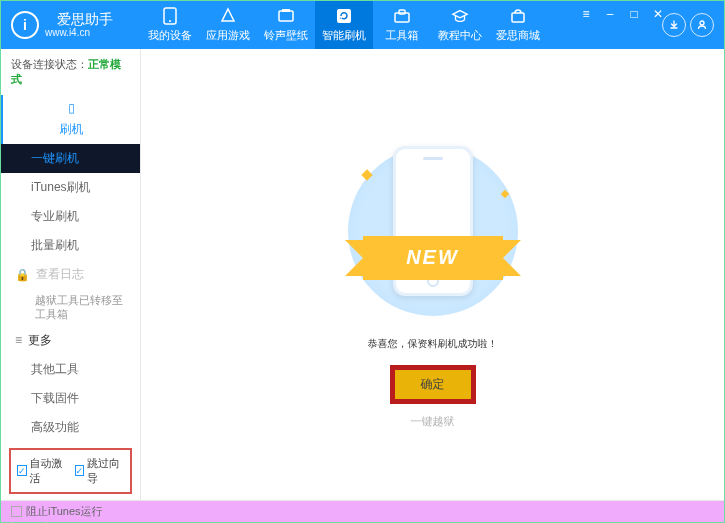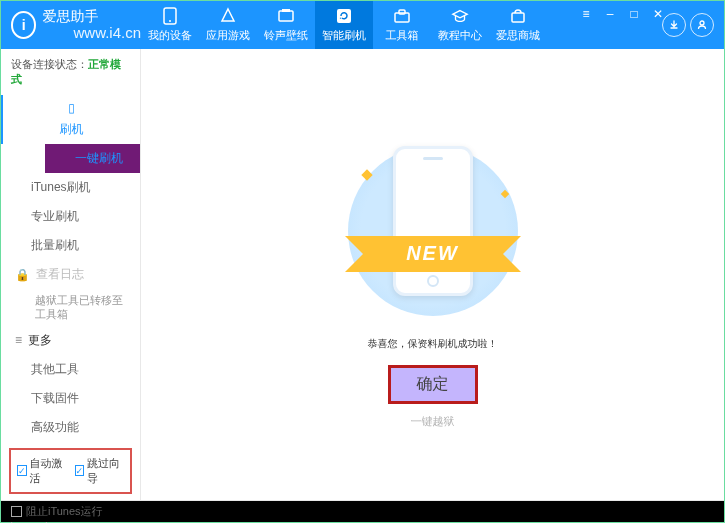--- a/index.html
+++ b/index.html
@@ -1,65 +1,65 @@
 <!DOCTYPE html>
 <html><head>
 <meta charset="utf-8">
 <style>
 * { margin: 0; padding: 0; box-sizing: border-box; font-family: "Microsoft YaHei", Arial, sans-serif; }
 body { width: 725px; height: 523px; background: #f5f5f5; overflow: hidden; }
 .window { width: 725px; height: 523px; background: #fff; border: 1px solid #6adda0; position: relative; }
 .header { height: 48px; background: #1c95ff; display: flex; align-items: center; padding: 0 10px; color: #fff; }
 .logo-area { display: flex; align-items: center; width: 130px; }
 .logo-circle { width: 28px; height: 28px; border: 2px solid #fff; border-radius: 50%; display: flex; align-items: center; justify-content: center; margin-right: 6px; font-weight: bold; font-size: 14px; }
-.logo-text { font-size: 14px; line-height: 1.1; }
-.logo-url { font-size: 15px; opacity: 0.9; margin-left: 31px; }
+.logo-text { font-size: 14px; line-height: 1.1; margin-left: 12px; }
+.logo-url { font-size: 10px; opacity: 0.9; }
 .nav { display: flex; flex: 1; height: 100%; }
 .nav-item { width: 58px; display: flex; flex-direction: column; align-items: center; justify-content: center; font-size: 11px; cursor: pointer; }
 .nav-item.active { background: #0079de; }
 .nav-icon { width: 18px; height: 18px; margin-bottom: 3px; display: flex; align-items: center; justify-content: center; }
 .header-right { display: flex; align-items: center; gap: 4px; }
 .win-btn { width: 22px; height: 22px; display: flex; align-items: center; justify-content: center; cursor: pointer; font-size: 12px; color: #fff; }
 .circle-btn { width: 24px; height: 24px; border: 1.5px solid rgba(255,255,255,0.8); border-radius: 50%; display: flex; align-items: center; justify-content: center; cursor: pointer; }
 .topbar-extra { position: absolute; top: 2px; right: 55px; display: flex; gap: 2px; }
 .body { display: flex; height: calc(100% - 48px - 22px); }
 .sidebar { width: 140px; border-right: 1px solid #e8e8e8; display: flex; flex-direction: column; font-size: 12px; color: #444; }
 .status-row { padding: 8px 10px; font-size: 11px; color: #555; }
 .status-green { color: #22a83a; font-weight: bold; }
 .side-section { padding: 6px 12px; display: flex; align-items: center; gap: 6px; color: #333; border-left: 2px solid transparent; }
 .side-section.main { border-left: 2px solid #1c95ff; color: #1c95ff; }
 .side-section.main .sec-icon { color: #1c95ff; }
 .sub-item { padding: 6px 10px 6px 30px; cursor: pointer; color: #666; }
-.sub-item.active { background: #701a75; color: #1c95ff; margin-left: 44px; }
+.sub-item.active { background: #0f172a; color: #1c95ff; }
 .sub-note { font-size: 11px; color: #999; padding: 4px 10px 4px 34px; line-height: 1.3; }
 .sec-icon { color: #888; font-size: 12px; }
 .lock-icon { color: #bbb; }
 .checkbox-row { border: 2px solid #d9534f; margin: 6px 8px 4px 8px; padding: 6px 6px; display: flex; gap: 8px; font-size: 11px; }
 .cb { display: flex; align-items: center; gap: 3px; cursor: pointer; color: #444; }
 .cb-box { width: 11px; height: 11px; border: 1px solid #1c95ff; display: inline-flex; align-items: center; justify-content: center; font-size: 9px; color: #1c95ff; }
 .device-info { padding: 6px 10px; font-size: 11px; }
 .device-name { color: #1c95ff; display: flex; align-items: center; gap: 4px; }
 .device-badge { border: 1px solid #ccc; border-radius: 3px; padding: 1px 4px; font-size: 10px; color: #888; margin-top: 3px; display: inline-block; }
 .main { flex: 1; display: flex; flex-direction: column; align-items: center; justify-content: center; position: relative; background: #fff; }
 .illus { width: 180px; height: 180px; position: relative; margin-top: 20px; }
 .bg-circle { width: 170px; height: 170px; background: radial-gradient(circle,#cde9ff 60%,#b8defd 100%); border-radius: 50%; position: absolute; top: 5px; left: 5px; }
 .phone { position: absolute; width: 80px; height: 150px; background: #fff; border: 3px solid #e7f1fb; border-radius: 12px; left: 50px; top: 5px; box-shadow: 0 2px 6px rgba(0,0,0,0.1); }
 .phone::before { content: ""; position: absolute; width: 8px; height: 8px; border: 2px solid #d4e6f6; border-radius: 50%; bottom: 6px; left: 50%; transform: translateX(-50%); }
 .phone::after { content: ""; position: absolute; width: 20px; height: 3px; background: #d4e6f6; border-radius: 2px; top: 8px; left: 50%; transform: translateX(-50%); }
-.ribbon { position: absolute; top: 95px; left: 20px; width: 140px; height: 36px; background: #ffc233; color: #fff; font-weight: bold; font-size: 20px; display: flex; align-items: center; justify-content: center; font-style: italic; letter-spacing: 2px; }
+.ribbon { position: absolute; top: 95px; left: 20px; width: 140px; height: 44px; background: #ffc233; color: #fff; font-weight: bold; font-size: 20px; display: flex; align-items: center; justify-content: center; font-style: italic; letter-spacing: 2px; }
 .ribbon::before, .ribbon::after { content: ""; position: absolute; width: 0; height: 0; border: 18px solid #ffc233; }
 .ribbon::before { left: -18px; border-left-color: transparent; }
 .ribbon::after { right: -18px; border-right-color: transparent; }
 .star { position: absolute; background: #ffc233; width: 8px; height: 8px; transform: rotate(45deg); }
 .star1 { top: 30px; left: 20px; }
 .star2 { top: 50px; right: 15px; width: 6px; height: 6px; }
 .success-text { margin-top: 16px; font-size: 10px; color: #333; }
-.ok-btn { margin-top: 14px; border: 3px solid #b91c1c; background: #c4b5fd; padding: 6px 26px; font-size: 16px; cursor: pointer; color: #444; }
+.ok-btn { margin-top: 14px; border: 5px solid #b91c1c; background: #eab308; padding: 6px 26px; font-size: 12px; cursor: pointer; color: #444; }
 .view-log { margin-top: 10px; font-size: 11px; color: #b5b5b5; cursor: pointer; }
-.footer { position: absolute; bottom: 0; left: 0; right: 0; height: 22px; border-top: 1px solid #e8e8e8; display: flex; align-items: center; font-size: 11px; color: #666; padding: 0 10px; background: #000000; }
+.footer { position: absolute; bottom: 0; left: 0; right: 0; height: 22px; border-top: 1px solid #e8e8e8; display: flex; align-items: center; font-size: 11px; color: #666; padding: 0 10px; background: #f0abfc; }
 .ft-cb { display: flex; align-items: center; gap: 4px; cursor: pointer; }
 .ft-cb-box { width: 11px; height: 11px; border: 1px solid #aaa; display: inline-block; }
 .footer-right { margin-left: auto; display: flex; gap: 16px; }
 .footer-right span { cursor: pointer; }
 svg { display: block; }
 </style>
 </head>
 <body>
 
 <div class="window">

